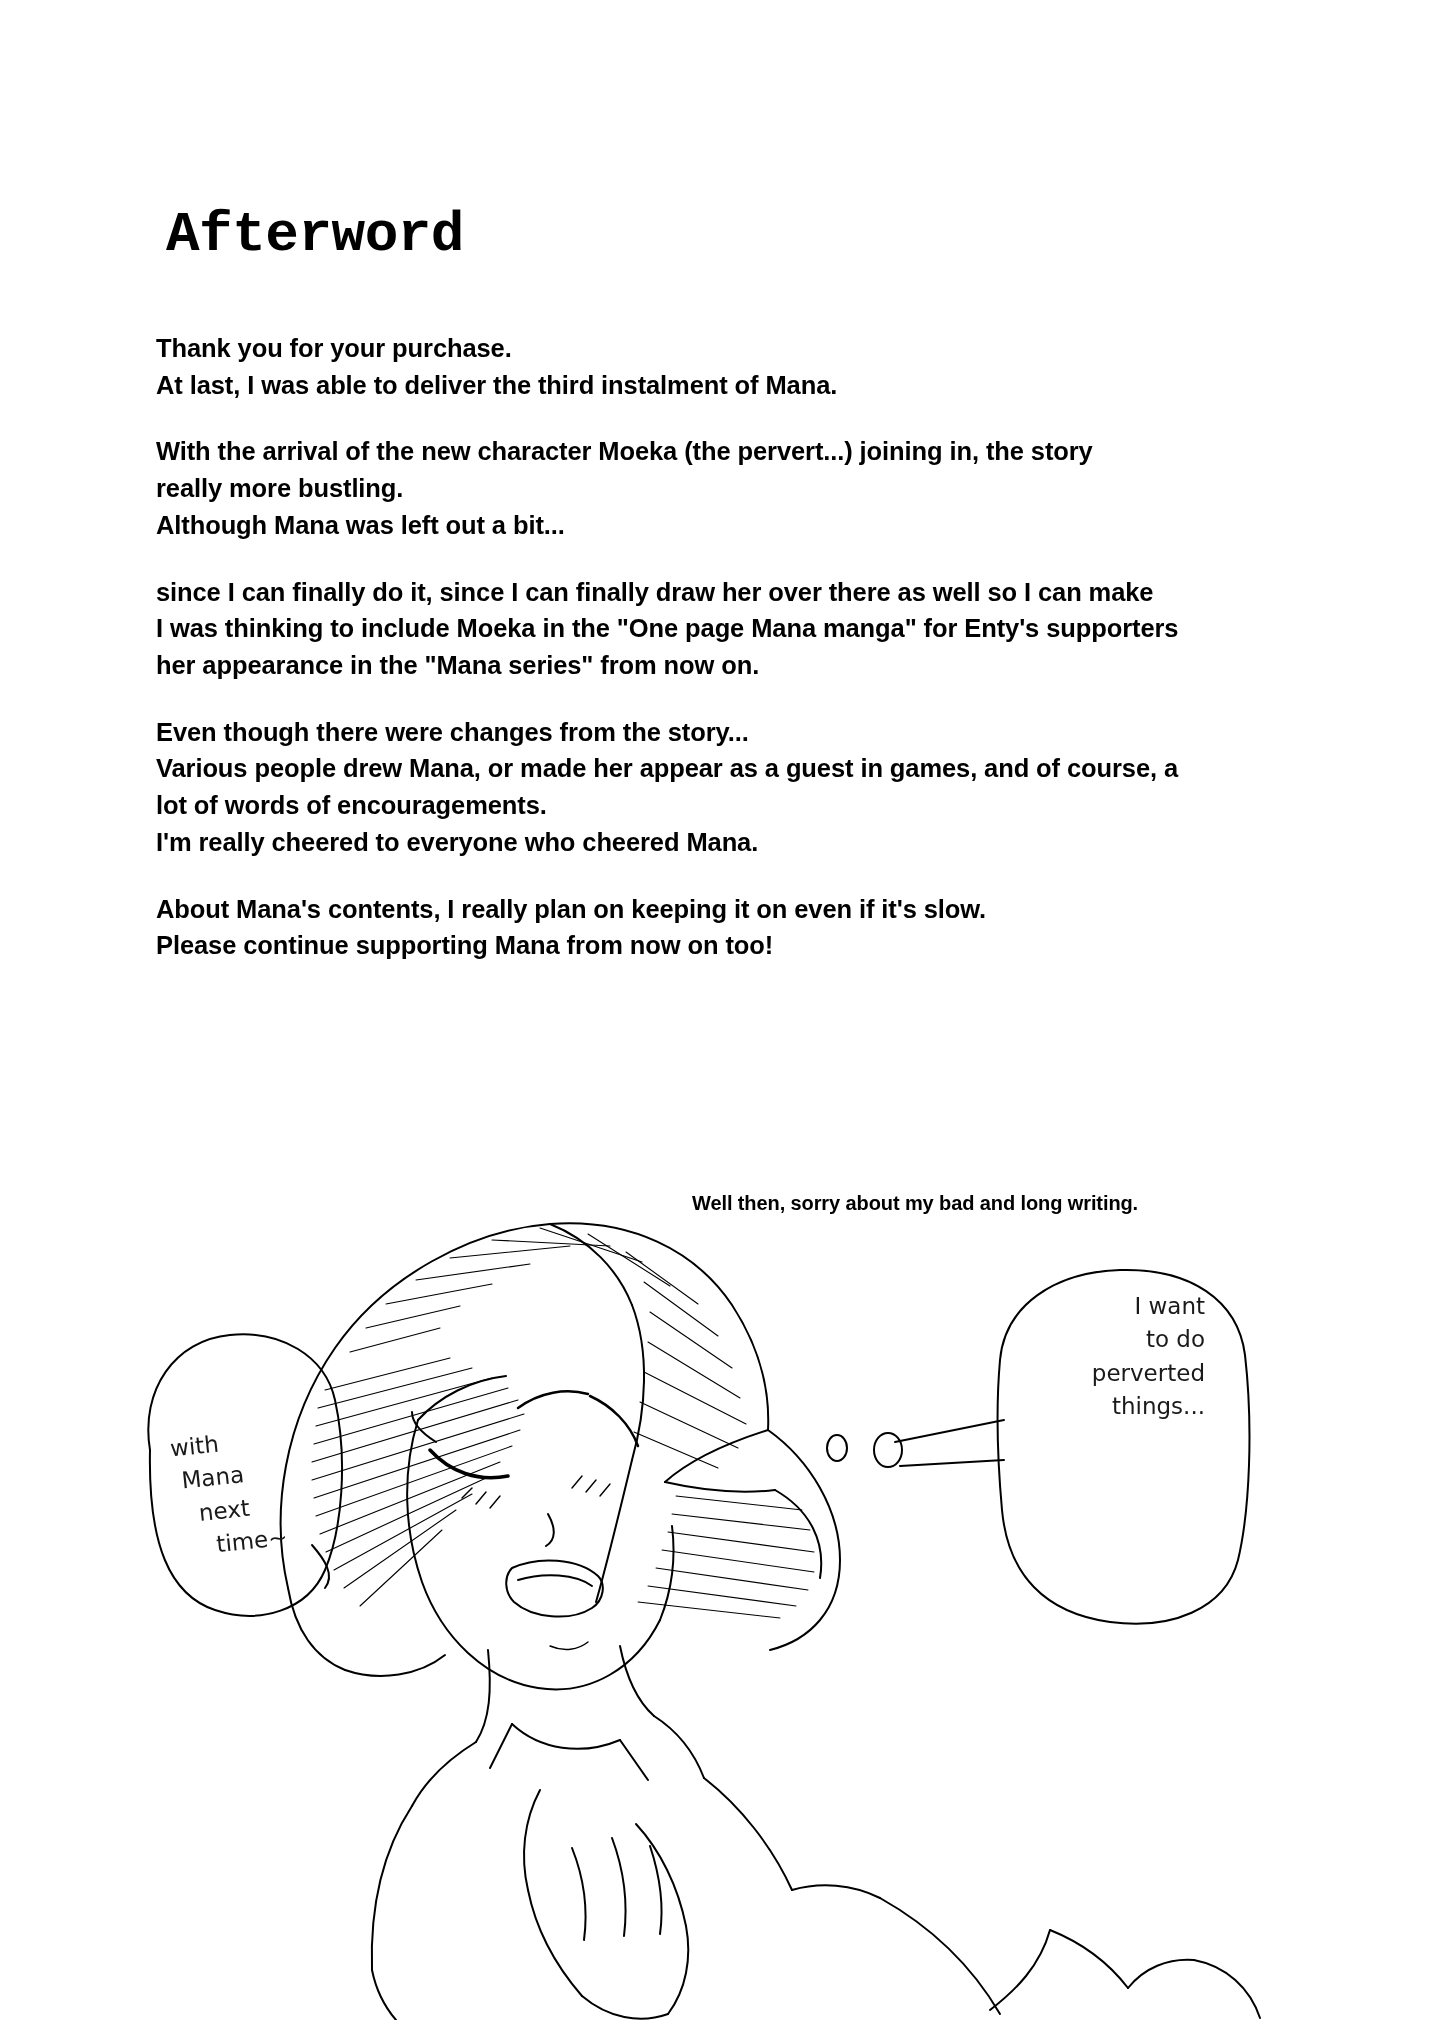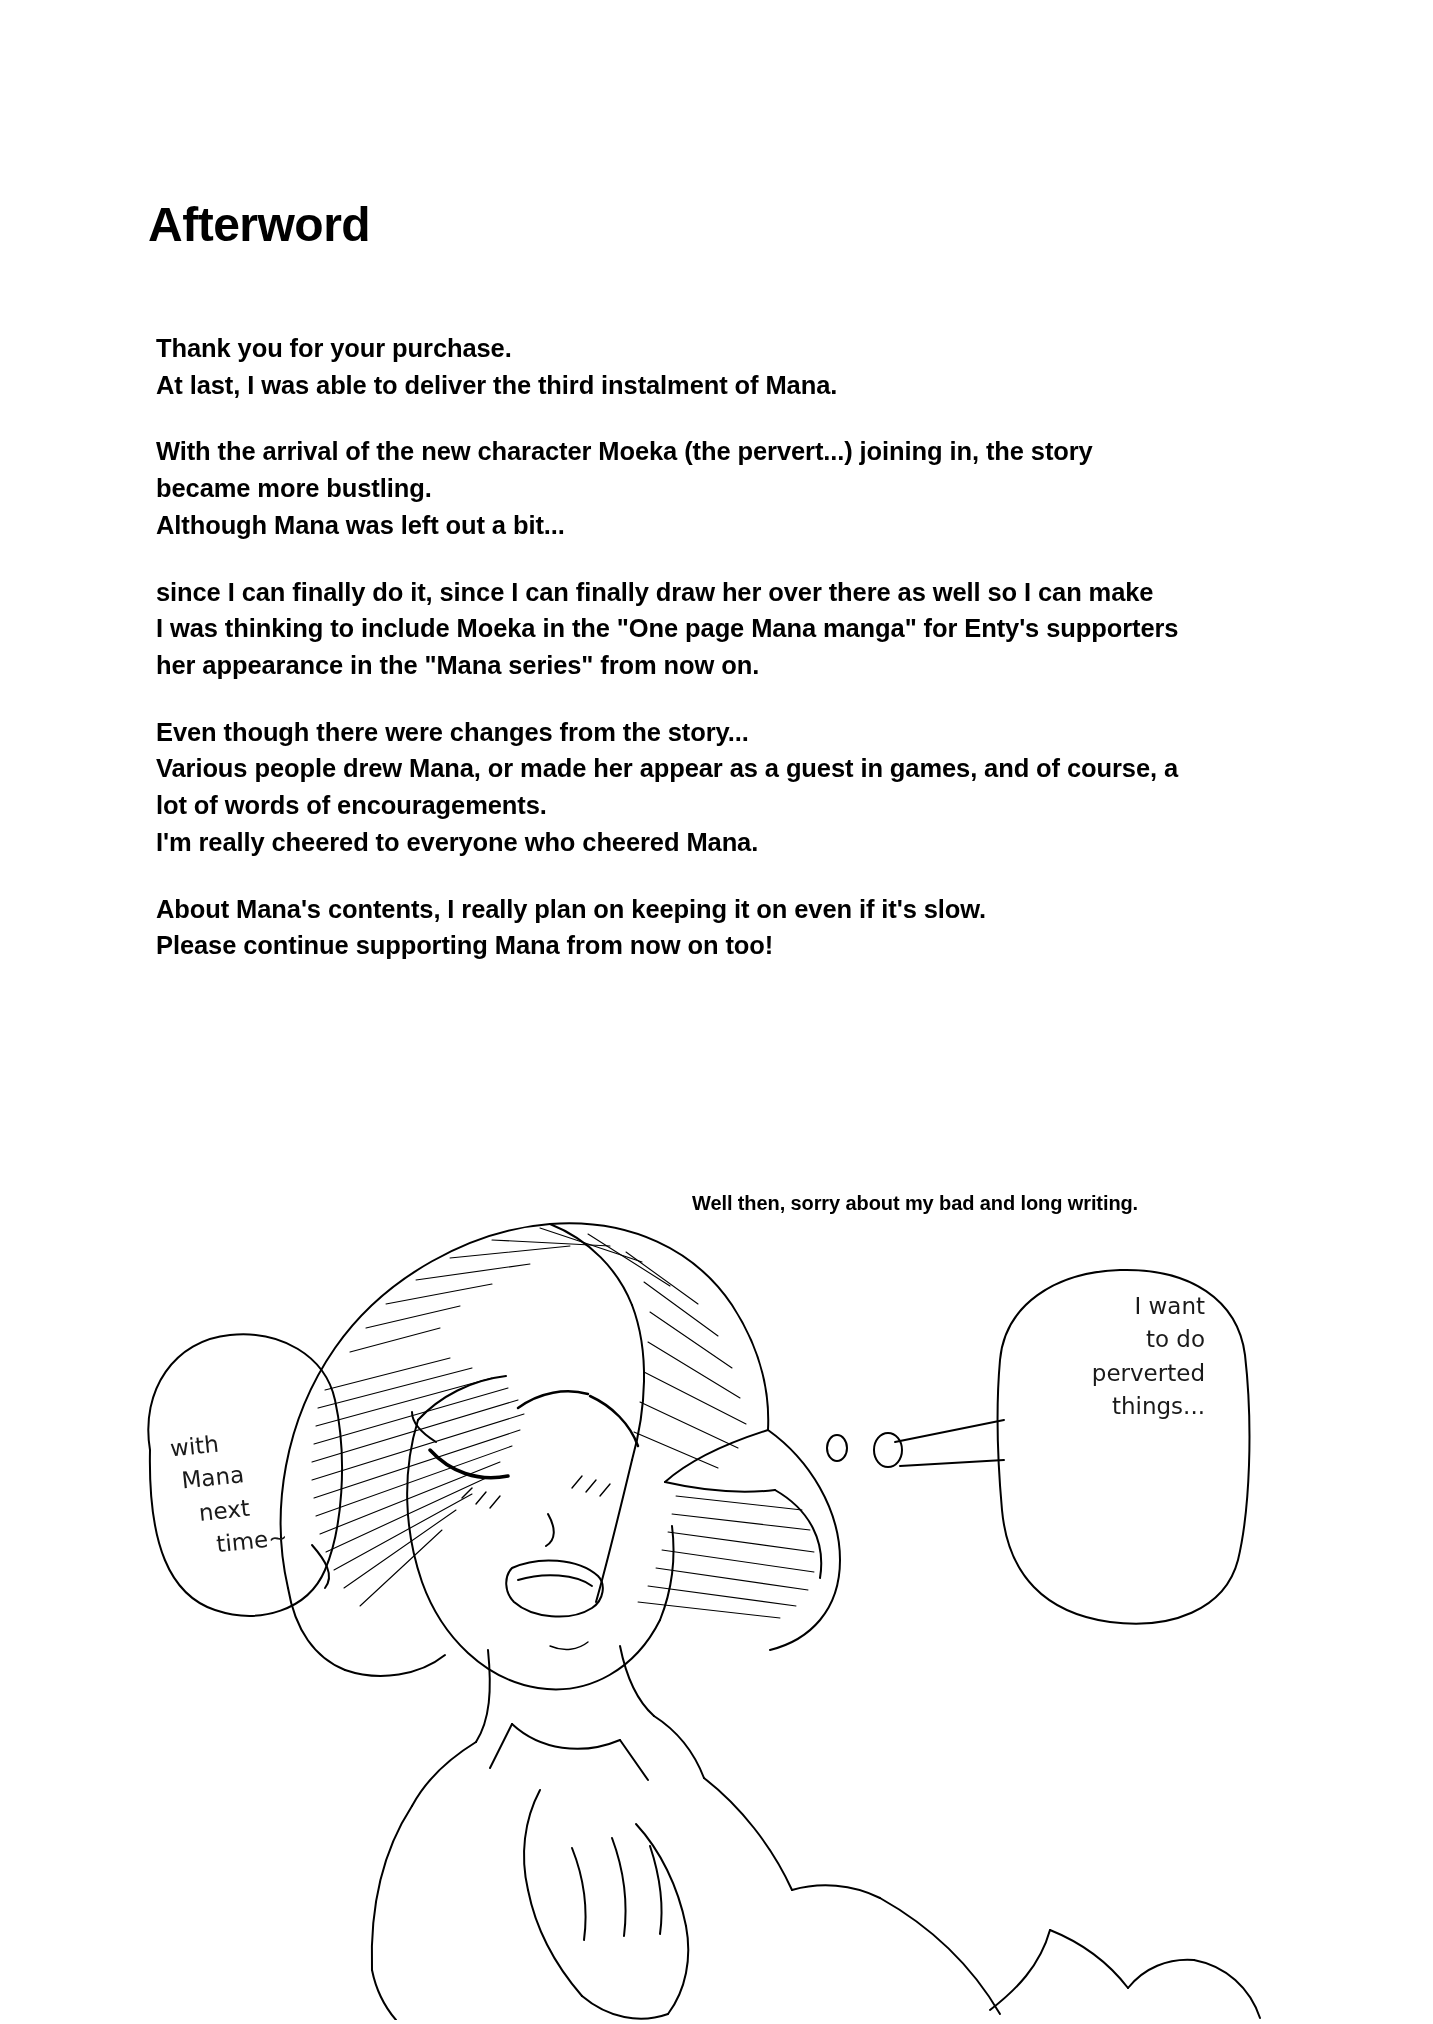--- a/index.html
+++ b/index.html
@@ -13,26 +13,27 @@
   }
   .page {
     position: relative;
     width: 1433px;
     height: 2024px;
     background: #ffffff;
     overflow: hidden;
   }
   .title {
     position: absolute;
-    left: 148px;
+    left: 166px;
     top: 168px;
-    font-size: 48px;
+    font-size: 56px;
     font-weight: bold;
     letter-spacing: -0.5px;
     line-height: 1.05;
+    font-family: Liberation Mono, monospace;
   }
   .body-text {
     position: absolute;
     left: 156px;
     top: 330px;
     width: 1150px;
     font-size: 25.5px;
     font-weight: bold;
     line-height: 1.44;
     letter-spacing: -0.1px;
@@ -103,21 +104,21 @@
 
   <h1 class="title">Afterword</h1>
 
   <div class="body-text">
     <p class="para">
       <span class="line">Thank you for your purchase.</span>
       <span class="line">At last, I was able to deliver the third instalment of Mana.</span>
     </p>
     <p class="para">
       <span class="line">With the arrival of the new character Moeka (the pervert...) joining in, the story</span>
-      <span class="line">became more bustling.</span>
+      <span class="line">really more bustling.</span>
       <span class="line">Although Mana was left out a bit...</span>
     </p>
     <p class="para">
       <span class="line">since I can finally do it, since I can finally draw her over there as well so I can make</span>
       <span class="line">I was thinking to include Moeka in the "One page Mana manga" for Enty's supporters</span>
       <span class="line">her appearance in the "Mana series" from now on.</span>
     </p>
     <p class="para">
       <span class="line">Even though there were changes from the story...</span>
       <span class="line">Various people drew Mana, or made her appear as a guest in games, and of course, a</span>

